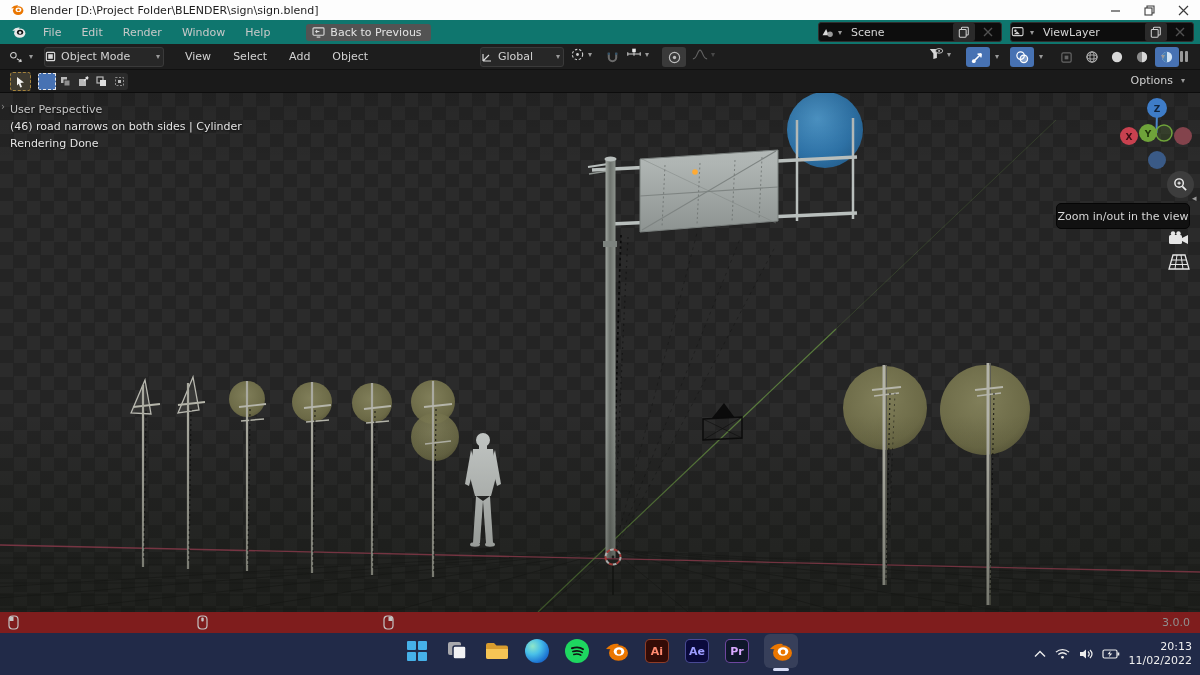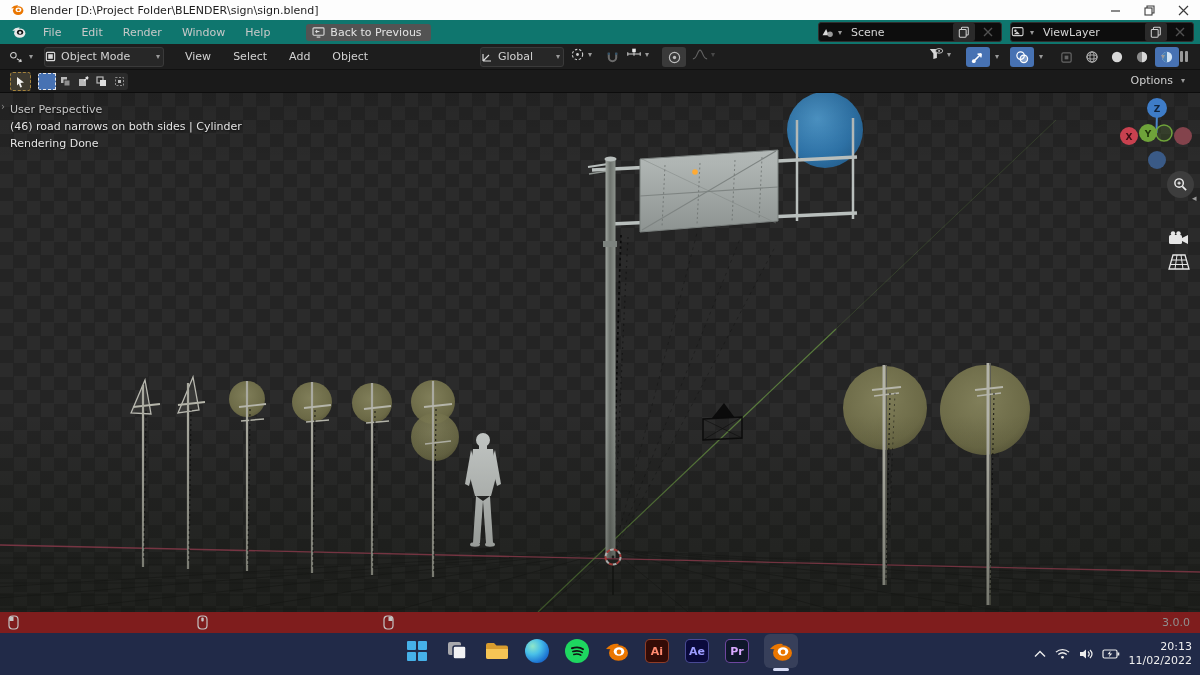--- a/index.html
+++ b/index.html
@@ -524,20 +524,23 @@
     </svg>
 
     <div class="navzoom">
       <svg width="15" height="15" viewBox="0 0 16 16">
         <circle cx="6.5" cy="6.5" r="4.5" fill="none" stroke="#ececec" stroke-width="1.5"></circle>
         <line x1="10" y1="10" x2="14" y2="14" stroke="#ececec" stroke-width="1.8"></line>
         <path d="M6.5,4.8 V8.2 M4.8,6.5 H8.2" stroke="#ececec" stroke-width="1.2"></path>
       </svg>
     </div>
 
+    <div class="tooltip">
+      <span>Zoom in/out in the view</span>
+    </div>
 
     <div class="abs" style="left:1168px;top:138px">
       <svg width="22" height="15" viewBox="0 0 22 15">
         <rect x="1" y="4" width="13" height="9" rx="1.5" fill="#e6e6e6"></rect>
         <path d="M14,7 L20,4 L20,13 L14,10 Z" fill="#e6e6e6"></path>
         <circle cx="5" cy="2.5" r="2.2" fill="#e6e6e6"></circle>
           <circle cx="10.5" cy="2.5" r="2.2" fill="#e6e6e6"></circle>
       </svg>
     </div>
 

